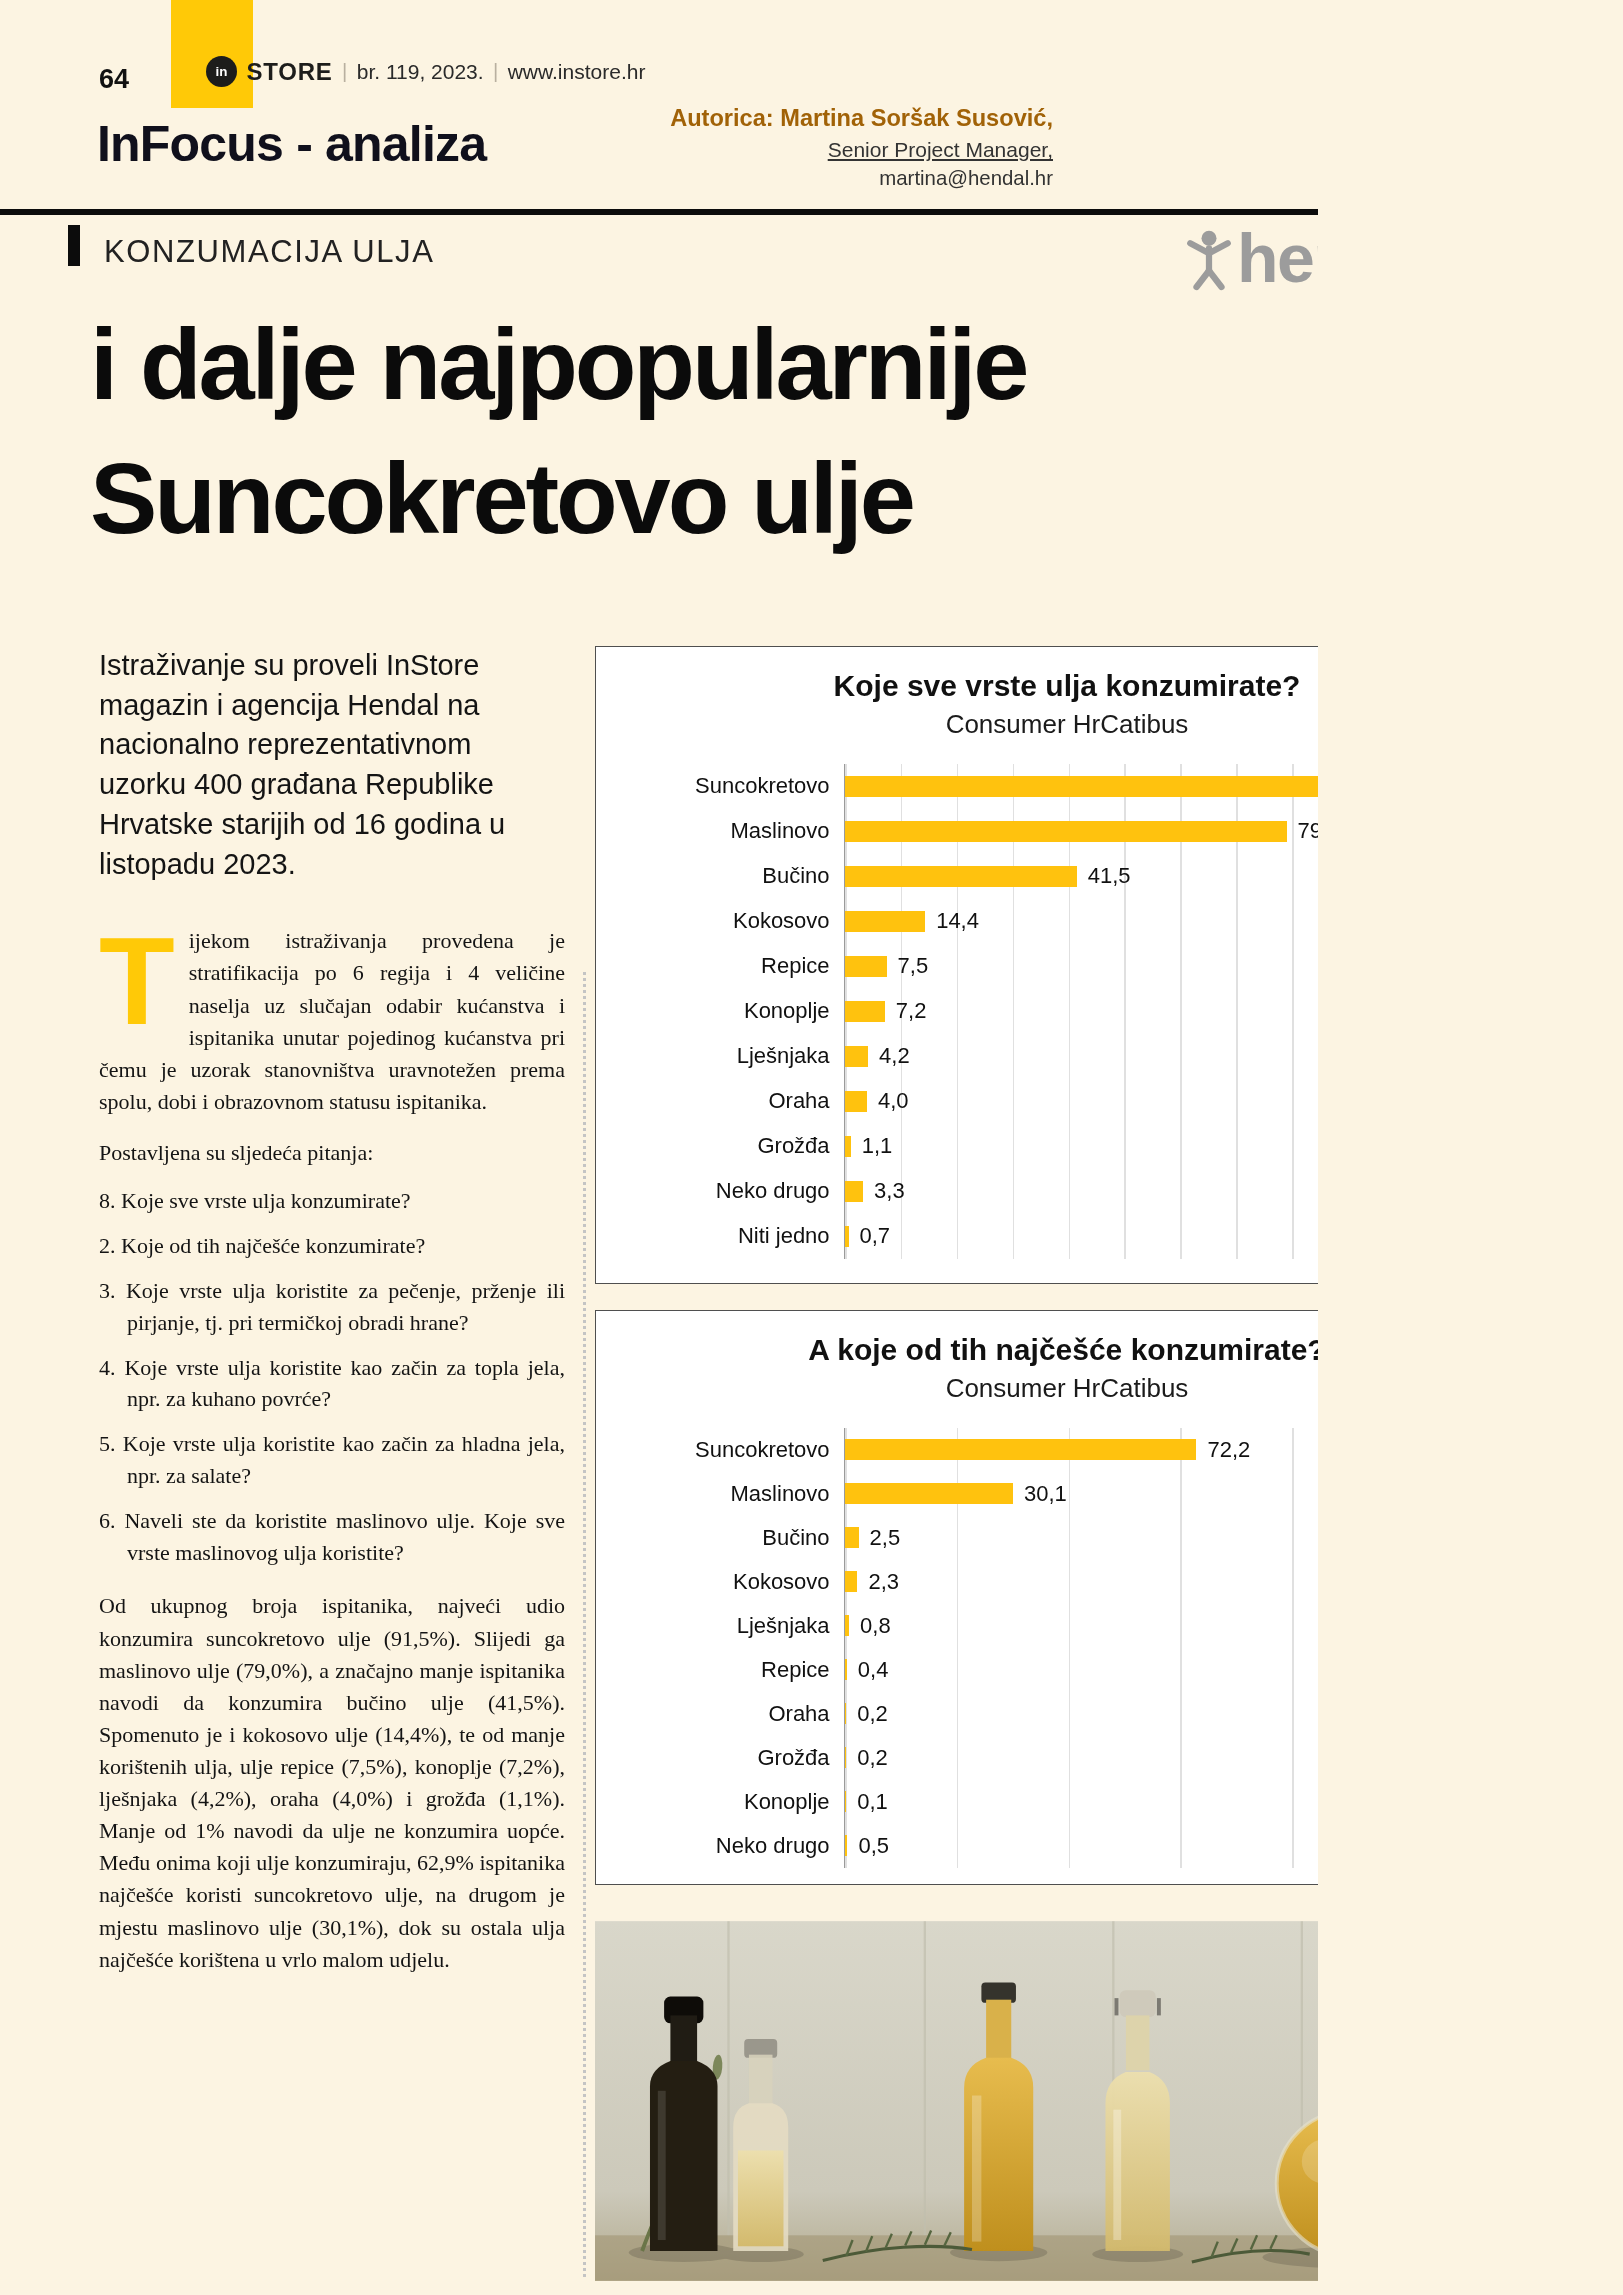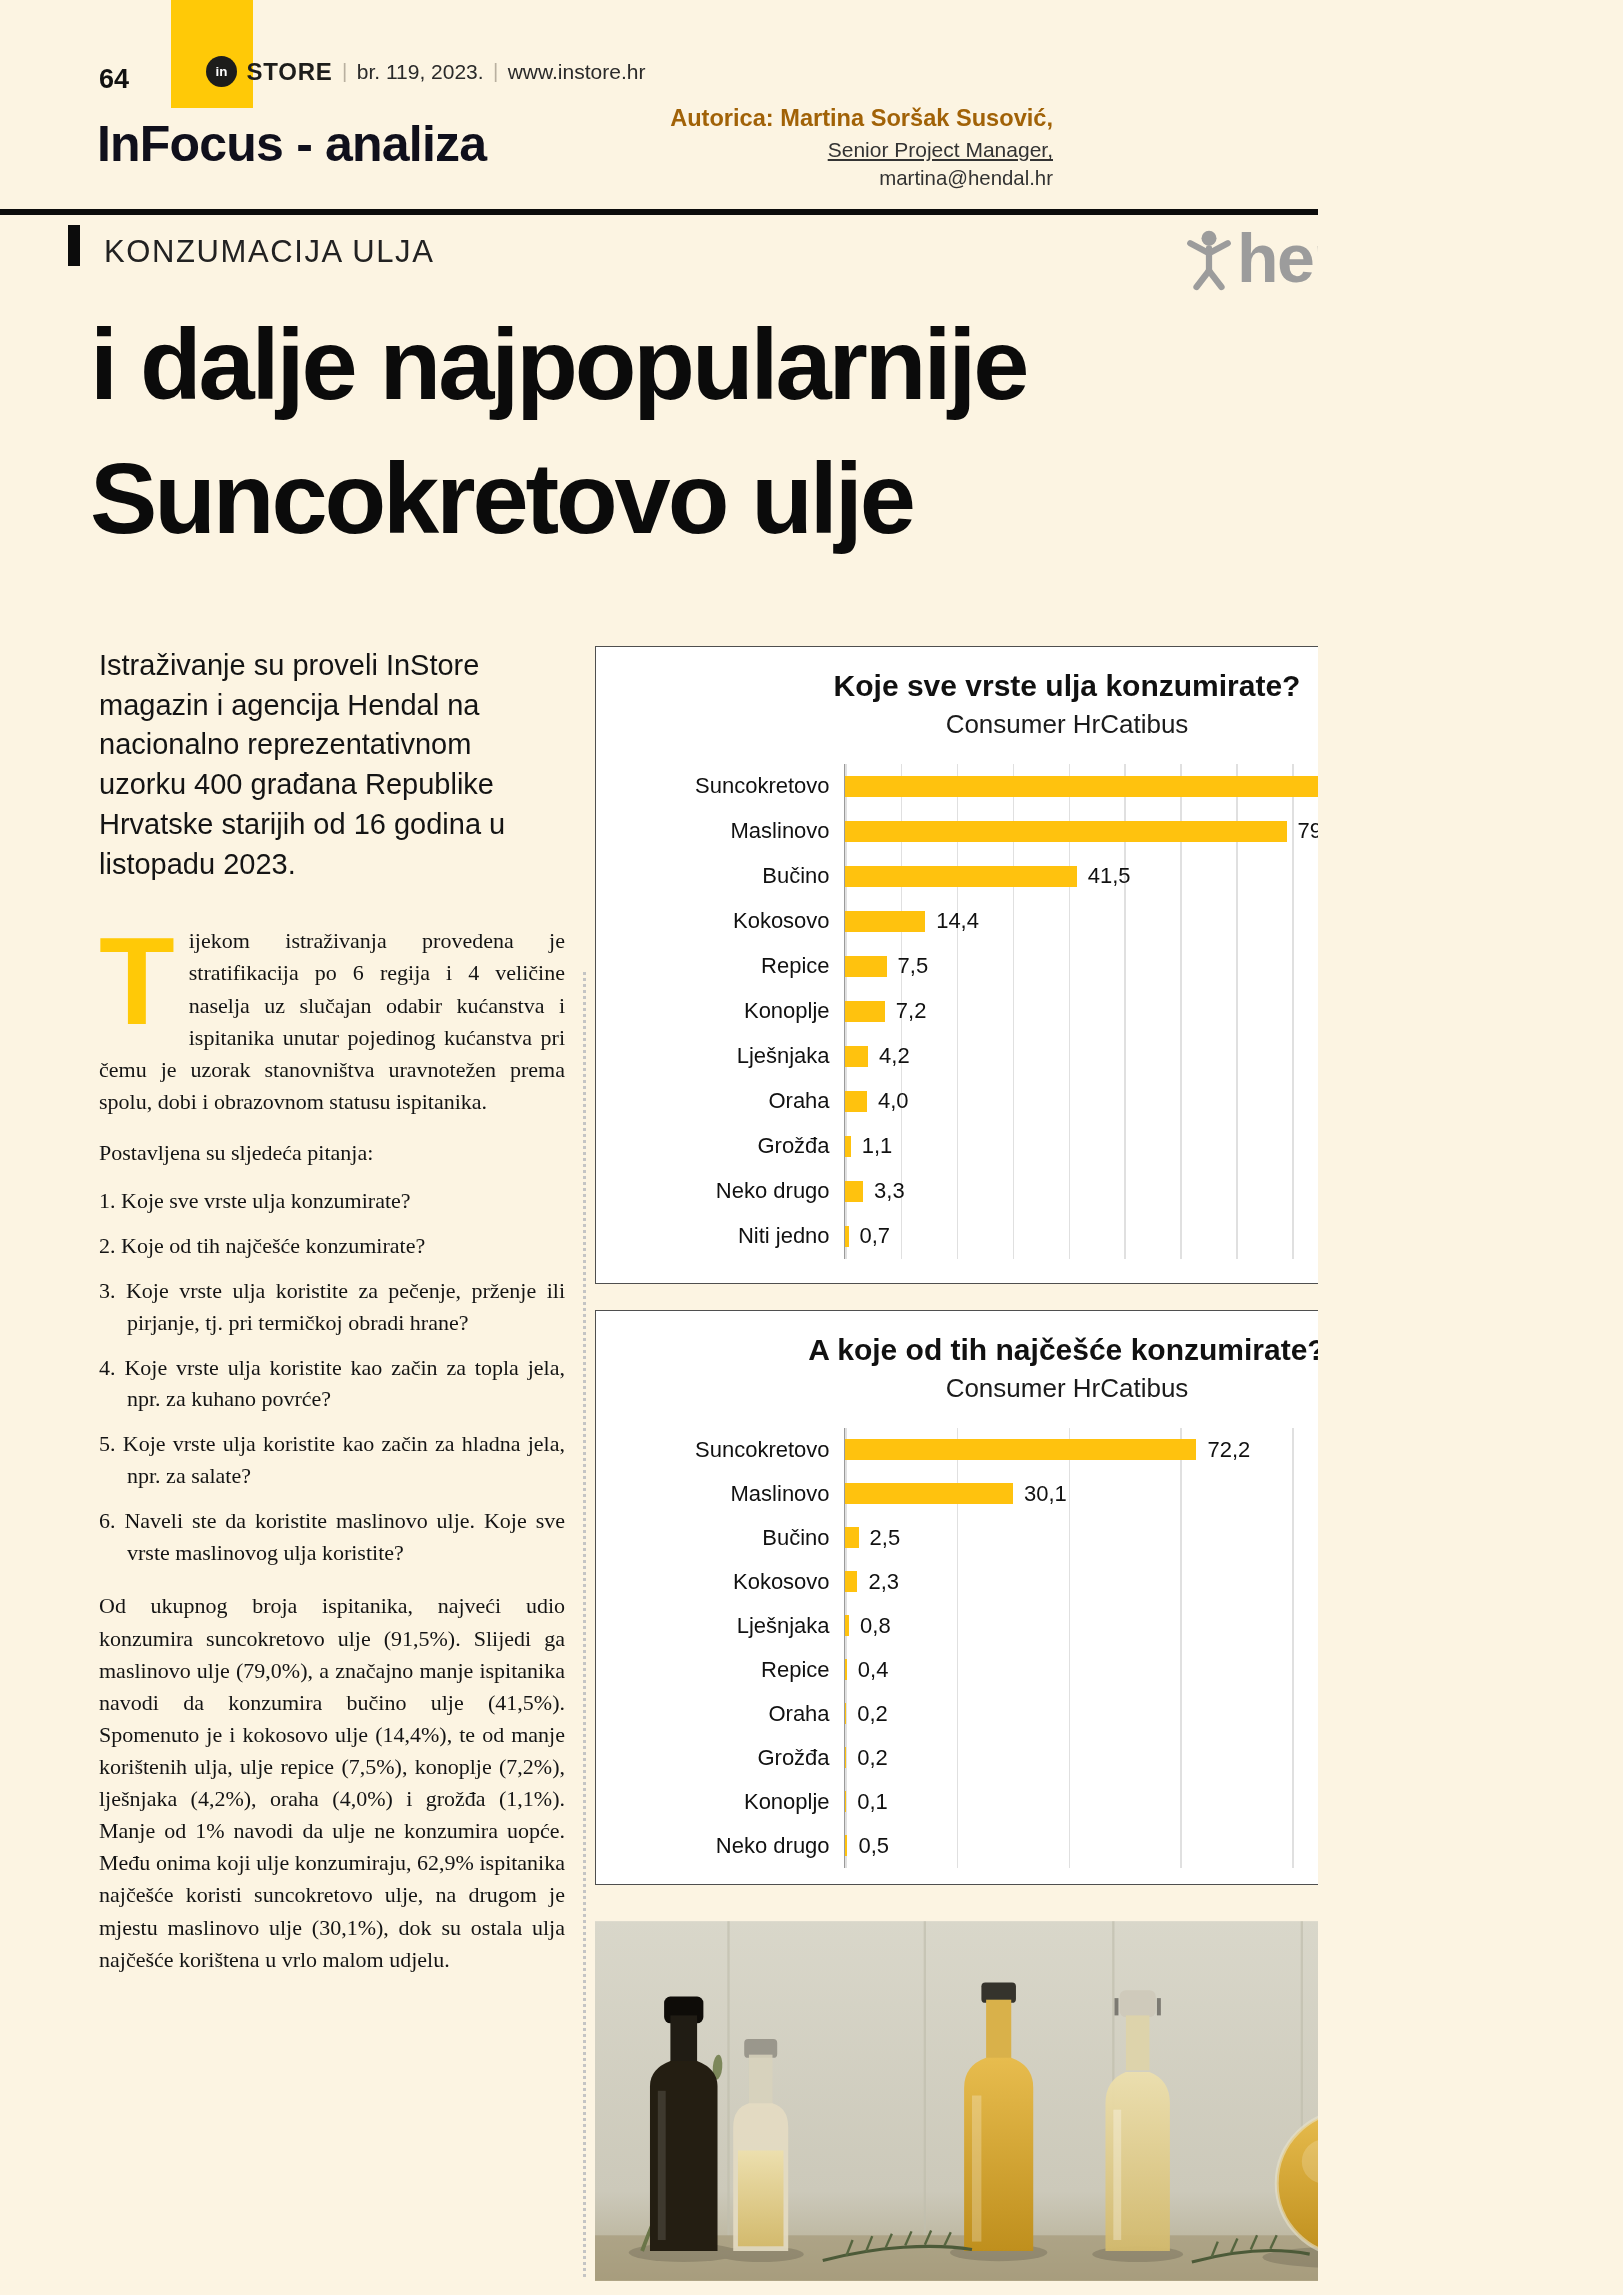--- a/index.html
+++ b/index.html
@@ -120,21 +120,21 @@
 
   <div class="headline">
     <div>i dalje najpopularnije</div>
     <div>Suncokretovo ulje</div>
   </div>
 
   <div class="left-col">
     <p class="intro">Istraživanje su proveli InStore magazin i agencija Hendal na nacionalno reprezentativnom uzorku 400 građana Republike Hrvatske starijih od 16 godina u listopadu 2023.</p>
     <p class="body-para"><span class="dropcap">T</span><span>ijekom istraživanja provedena je stratifikacija po 6 regija i 4 veličine naselja uz slučajan odabir kućanstva i ispitanika unutar pojedinog kućanstva pri čemu je uzorak stanovništva uravnotežen prema spolu, dobi i obrazovnom statusu ispitanika.</span></p>
     <p class="q-lead">Postavljena su sljedeća pitanja:</p>
-    <p class="q">1. Koje sve vrste ulja konzumirate?</p>
+    <p class="q">8. Koje sve vrste ulja konzumirate?</p>
     <p class="q">2. Koje od tih najčešće konzumirate?</p>
     <p class="q">3. Koje vrste ulja koristite za pečenje, prženje ili pirjanje, tj. pri termičkoj obradi hrane?</p>
     <p class="q">4. Koje vrste ulja koristite kao začin za topla jela, npr. za kuhano povrće?</p>
     <p class="q">5. Koje vrste ulja koristite kao začin za hladna jela, npr. za salate?</p>
     <p class="q">6. Naveli ste da koristite maslinovo ulje. Koje sve vrste maslinovog ulja koristite?</p>
     <p class="body-para closing">Od ukupnog broja ispitanika, najveći udio konzumira suncokretovo ulje (91,5%). Slijedi ga maslinovo ulje (79,0%), a značajno manje ispitanika navodi da konzumira bučino ulje (41,5%). Spomenuto je i kokosovo ulje (14,4%), te od manje korištenih ulja, ulje repice (7,5%), konoplje (7,2%), lješnjaka (4,2%), oraha (4,0%) i grožđa (1,1%). Manje od 1% navodi da ulje ne konzumira uopće. Među onima koji ulje konzumiraju, 62,9% ispitanika najčešće koristi suncokretovo ulje, na drugom je mjestu maslinovo ulje (30,1%), dok su ostala ulja najčešće korištena u vrlo malom udjelu.</p>
   </div>
 
   <div class="dotted-divider"></div>
 

